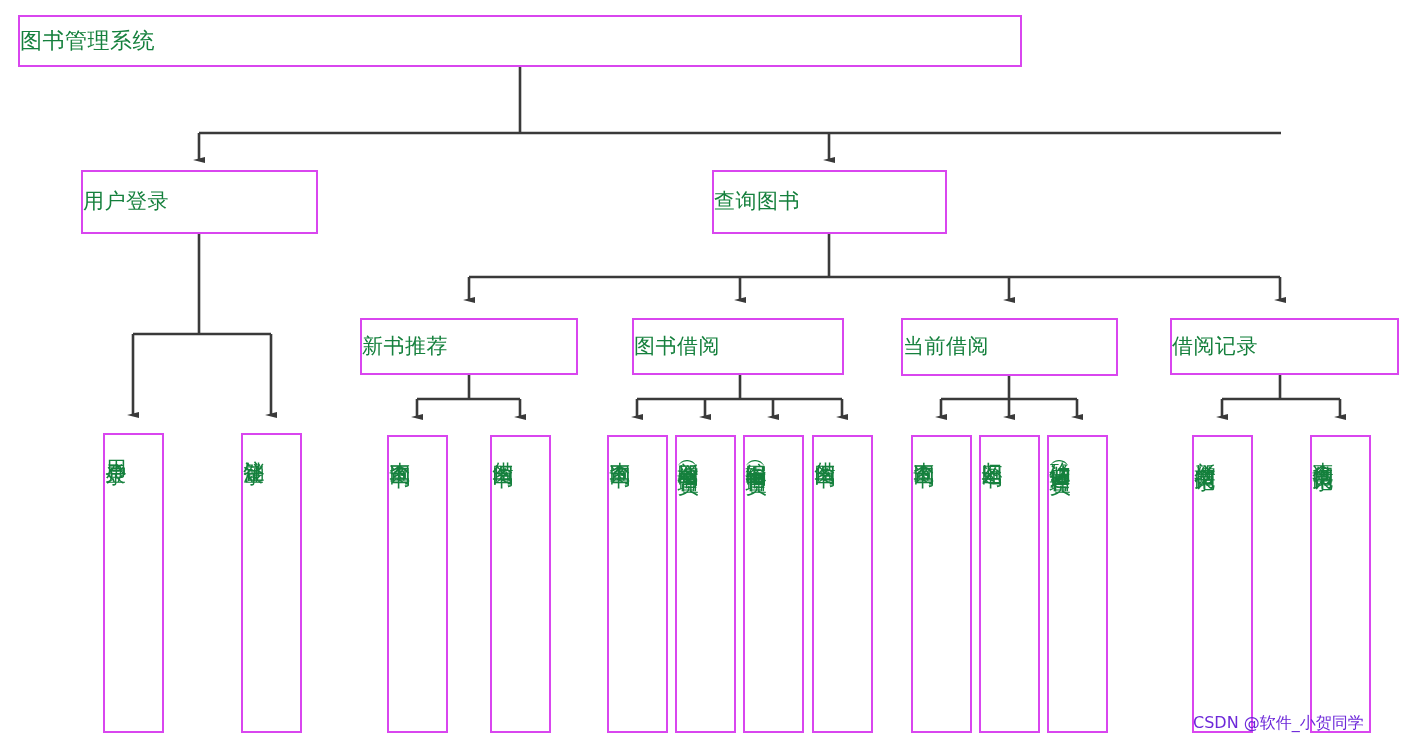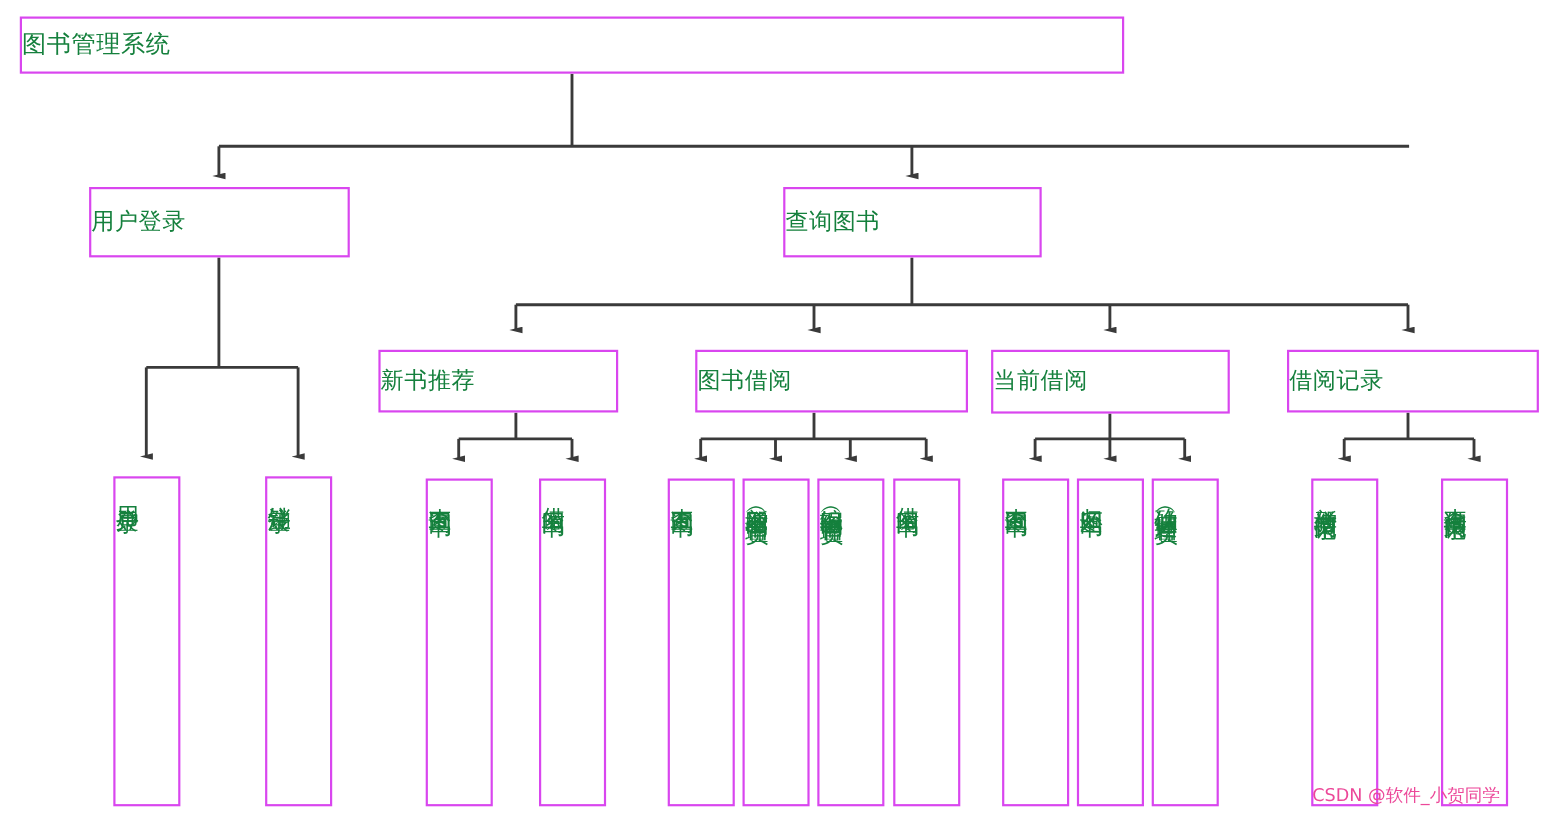--- a/index.html
+++ b/index.html
@@ -53,21 +53,21 @@
     font-size: 21px;
     letter-spacing: 2px;
     line-height: 1.0;
   }
   .node.root .label { font-size: 22px; }
   .watermark {
     position: absolute;
     left: 1193px;
     top: 713px;
     font-size: 16px;
-    color: #ec4899;
+    color: #6d28d9;
     white-space: nowrap;
     font-family: "DejaVu Sans", "Liberation Sans", sans-serif;
   }
 </style>
 </head>
 <body>
 
 <div id="canvas">
 
   <svg class="wires" viewBox="0 0 1405 747">
@@ -124,24 +124,24 @@
     <span class="label">图书管理系统</span>
   </div>
 
   <div class="node horiz" style="left:81px; top:170px; width:237px; height:64px;">
     <span class="label">用户登录</span>
   </div>
   <div class="node horiz" style="left:712px; top:170px; width:235px; height:64px;">
     <span class="label">查询图书</span>
   </div>
 
-  <div class="node horiz" style="left:344px; top:318px; width:218px; height:57px;">
+  <div class="node horiz" style="left:360px; top:318px; width:218px; height:57px;">
     <span class="label">新书推荐</span>
   </div>
-  <div class="node horiz" style="left:632px; top:318px; width:248px; height:57px;">
+  <div class="node horiz" style="left:632px; top:318px; width:212px; height:57px;">
     <span class="label">图书借阅</span>
   </div>
   <div class="node horiz" style="left:901px; top:318px; width:217px; height:58px;">
     <span class="label">当前借阅</span>
   </div>
   <div class="node horiz" style="left:1170px; top:318px; width:229px; height:57px;">
     <span class="label">借阅记录</span>
   </div>
 
   <div class="node vert" style="left:103px; top:433px; width:61px; height:300px;">

